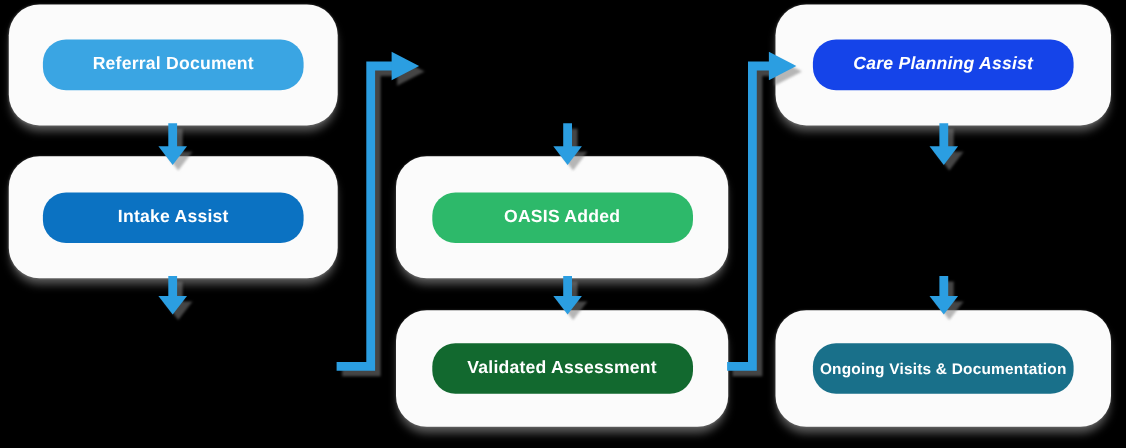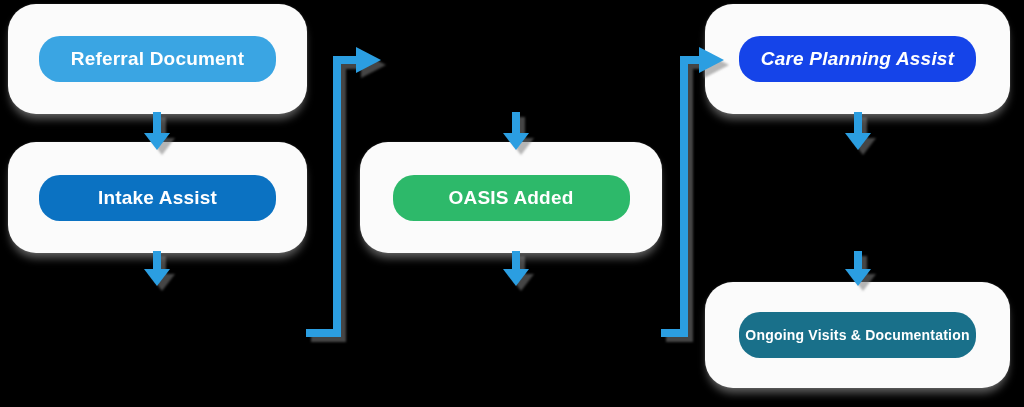--- a/index.html
+++ b/index.html
@@ -25,21 +25,21 @@
     justify-content: center;
   }
   .pill {
     width: 237px;
     height: 46px;
     border-radius: 21px;
     display: flex;
     align-items: center;
     justify-content: center;
     color: #fff;
-    font-size: 19px;
+    font-size: 16px;
     font-weight: 600;
     letter-spacing: 0.2px;
     white-space: nowrap;
     text-align: center;
   }
   .pill.small { font-size: 14px; }
 
   
   .col0 { left: 8px;   width: 299px; }
   .col1 { left: 360px; width: 302px; }
@@ -74,20 +74,23 @@
 
   <div class="card col0 row0">
     <div class="pill" style="background-color: rgb(58, 165, 227);">Referral Document</div>
   </div>
   <div class="card col0 row1">
     <div class="pill" style="background-color: rgb(11, 114, 194);">Intake Assist</div>
   </div>
 
   <div class="card col1 row1">
     <div class="pill" style="background-color: rgb(45, 185, 106);">OASIS Added</div>
+  </div>
+  <div class="card col1 row2">
+    <div class="pill" style="background-color: rgb(18, 105, 47);">Validated Assessment</div>
   </div>
 
   <div class="card col2 row0">
     <div class="pill" style="background-color: rgb(21, 68, 233); font-style: italic;">Care Planning Assist</div>
   </div>
   <div class="card col2 row2">
     <div class="pill small" style="background-color: rgb(25, 112, 138);">Ongoing Visits &amp; Documentation</div>
   </div>
 
   <svg class="arrows" viewBox="0 0 1024 407">

